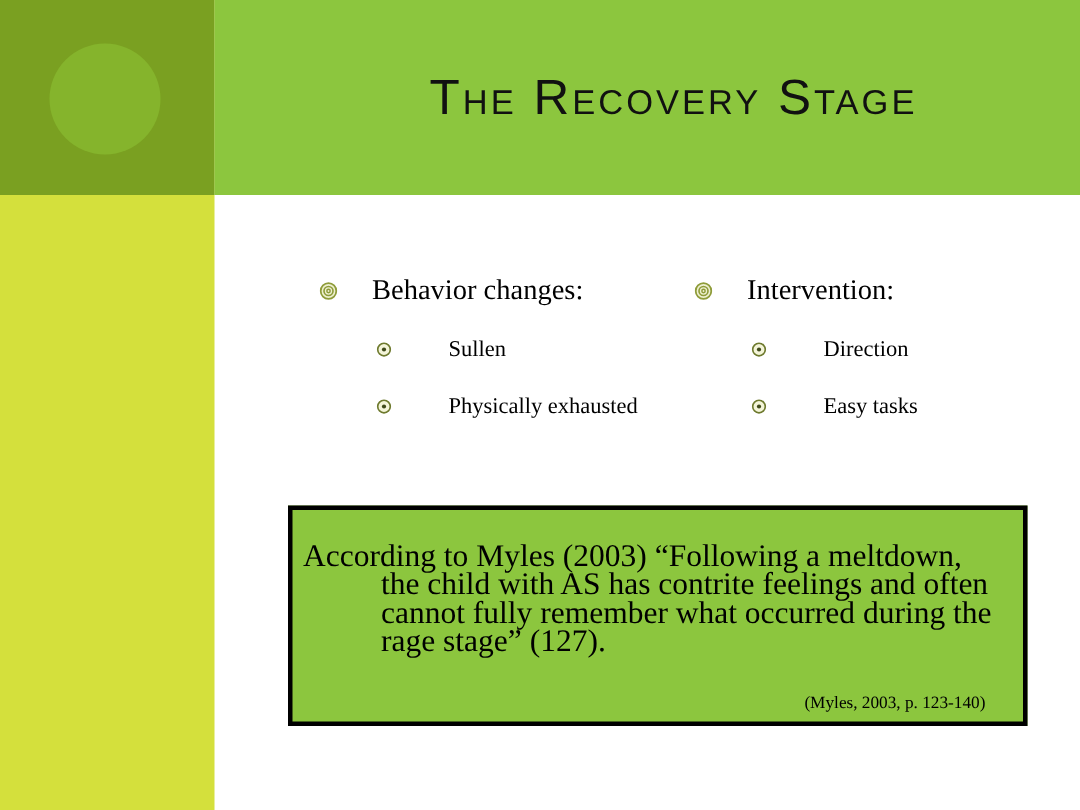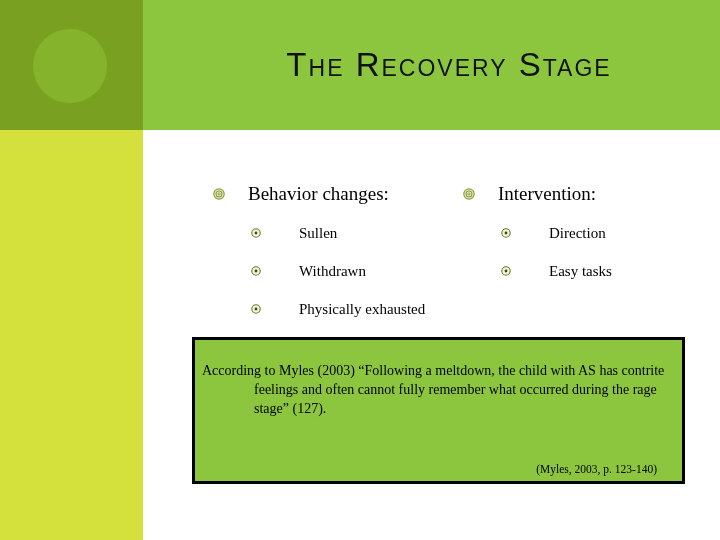--- a/index.html
+++ b/index.html
@@ -88,21 +88,21 @@
   .quote-box {
     position: absolute;
     left: 192px; top: 337px;
     width: 493px; height: 147px;
     background: #8cc63e;
     border: 3px solid #000;
   }
   .quote-text {
     margin: 21px 10px 0 59px;
     text-indent: -52px;
-    font-size: 14px;
+    font-size: 21px;
     line-height: 19px;
   }
   .quote-citation {
     position: absolute;
     right: 25px; bottom: 6px;
     font-size: 11.5px;
   }
 </style>
 </head>
 <body>
@@ -132,29 +132,20 @@
         <span>Behavior changes:</span>
       </div>
       <div class="item-row">
         <span class="bullet">
           <svg width="10" height="10" viewBox="0 0 10 10">
             <circle cx="5" cy="5" r="4.2" fill="#f4f5d9" stroke="#6e7a2e" stroke-width="1.1"></circle>
             <circle cx="5" cy="5" r="1.4" fill="#3f4a1a"></circle>
           </svg>
         </span>
         <span>Sullen</span>
-      </div>
-      <div class="item-row">
-        <span class="bullet">
-          <svg width="10" height="10" viewBox="0 0 10 10">
-            <circle cx="5" cy="5" r="4.2" fill="#f4f5d9" stroke="#6e7a2e" stroke-width="1.1"></circle>
-            <circle cx="5" cy="5" r="1.4" fill="#3f4a1a"></circle>
-          </svg>
-        </span>
-        <span>Withdrawn</span>
       </div>
       <div class="item-row">
         <span class="bullet">
           <svg width="10" height="10" viewBox="0 0 10 10">
             <circle cx="5" cy="5" r="4.2" fill="#f4f5d9" stroke="#6e7a2e" stroke-width="1.1"></circle>
             <circle cx="5" cy="5" r="1.4" fill="#3f4a1a"></circle>
           </svg>
         </span>
         <span>Physically exhausted</span>
       </div>

